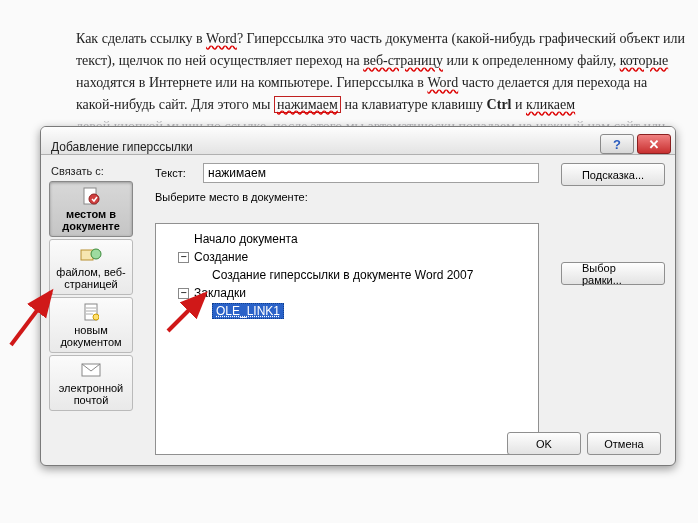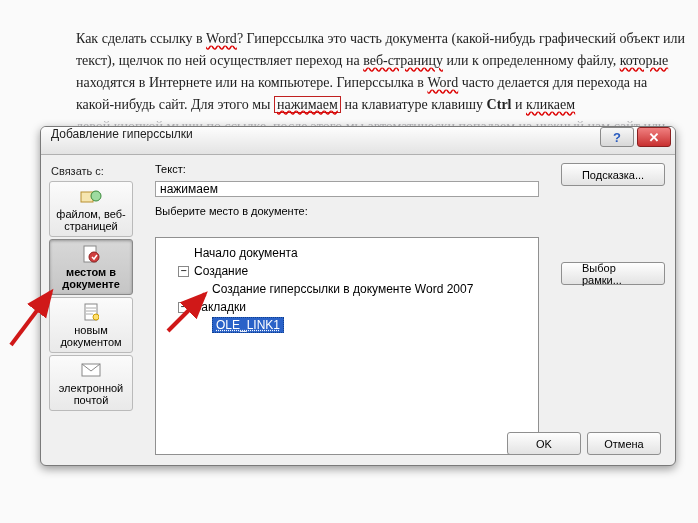--- a/index.html
+++ b/index.html
@@ -44,21 +44,21 @@
     box-shadow: 0 3px 10px rgba(0,0,0,0.4);
     display: flex;
     flex-direction: column;
     overflow: hidden;
   }
   .titlebar {
     height: 28px;
     background: linear-gradient(#fdfdfd,#e3e3e3);
     border-bottom: 1px solid #b0b0b0;
     display: flex;
-    align-items: flex-start;
+    align-items: flex-end;
     padding: 0 4px 0 10px;
     font-size: 12px;
     color: #222;
   }
   .titlebar .title { flex: 1; }
   .win-btn {
     width: 34px; height: 20px;
     margin-left: 3px;
     border: 1px solid #8a8a8a;
     border-radius: 3px;
@@ -106,21 +106,21 @@
     box-shadow: inset 0 1px 3px rgba(0,0,0,0.3);
     font-weight: bold;
   }
   .side-btn .ic {
     width: 22px; height: 18px; margin-bottom: 3px;
     display:flex; align-items:center; justify-content:center;
   }
 
   
   .center-col { flex: 1; display: flex; flex-direction: column; }
-  .row1 { display: flex; margin-bottom: 8px; gap:6px;flex-direction:column; }
+  .row1 { display: flex; align-items: center; margin-bottom: 8px; gap:6px; }
   .row1 .lbl { width: 42px; font-size: 11px; }
   .txt-input {
     flex: 1;
     height: 20px;
     border: 1px solid #a0a0a0;
     background: #fff;
     padding: 0 4px;
     font-size: 12px;
     font-family: inherit;
   }
@@ -201,43 +201,43 @@
     <span class="title">Добавление гиперссылки</span>
     <div class="win-btn win-help">?</div>
     <div class="win-btn win-close">✕</div>
   </div>
 
   <div class="dlg-body">
 
     <div class="left-col">
       <div class="left-label">Связать с:</div>
 
-      <div class="side-btn">
-        <span class="ic">
-          <svg width="22" height="16" viewBox="0 0 22 16">
-              <rect x="1" y="4" width="12" height="10" fill="#f6e6b0" stroke="#b89030"></rect>
-              <circle cx="16" cy="8" r="5" fill="#9edba0" stroke="#3a8a3a"></circle>
-            </svg>
-        </span>
-        <span>файлом, веб-страницей</span>
-      </div>
-
       <div class="side-btn active">
         <span class="ic">
           <svg width="18" height="18" viewBox="0 0 18 18">
               <rect x="2" y="1" width="12" height="16" fill="#fff" stroke="#888"></rect>
               <circle cx="12" cy="12" r="5" fill="#d04040" stroke="#902020"></circle>
               <path d="M10 12 l2 2 l3 -4" stroke="#fff" stroke-width="1.5" fill="none"></path>
             </svg>
         </span>
         <span>местом в документе</span>
       </div>
 
       <div class="side-btn">
         <span class="ic">
+          <svg width="22" height="16" viewBox="0 0 22 16">
+              <rect x="1" y="4" width="12" height="10" fill="#f6e6b0" stroke="#b89030"></rect>
+              <circle cx="16" cy="8" r="5" fill="#9edba0" stroke="#3a8a3a"></circle>
+            </svg>
+        </span>
+        <span>файлом, веб-страницей</span>
+      </div>
+
+      <div class="side-btn">
+        <span class="ic">
           <svg width="16" height="18" viewBox="0 0 16 18">
               <rect x="2" y="1" width="12" height="16" fill="#fff" stroke="#888"></rect>
               <path d="M3 5h10M3 8h10M3 11h7" stroke="#aaa"></path>
               <circle cx="13" cy="14" r="3" fill="#ffe070" stroke="#d0a000"></circle>
             </svg>
         </span>
         <span>новым документом</span>
       </div>
 
       <div class="side-btn">

